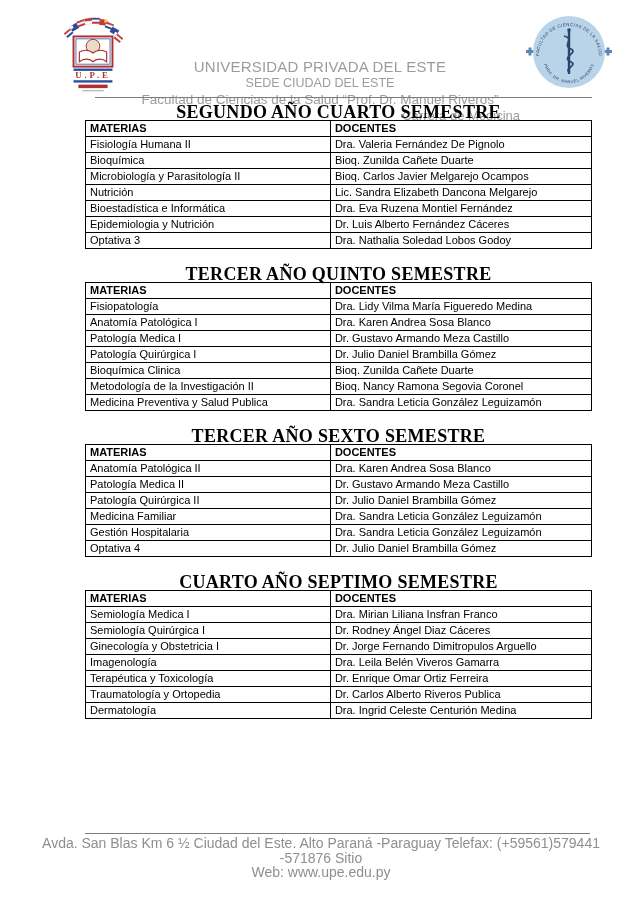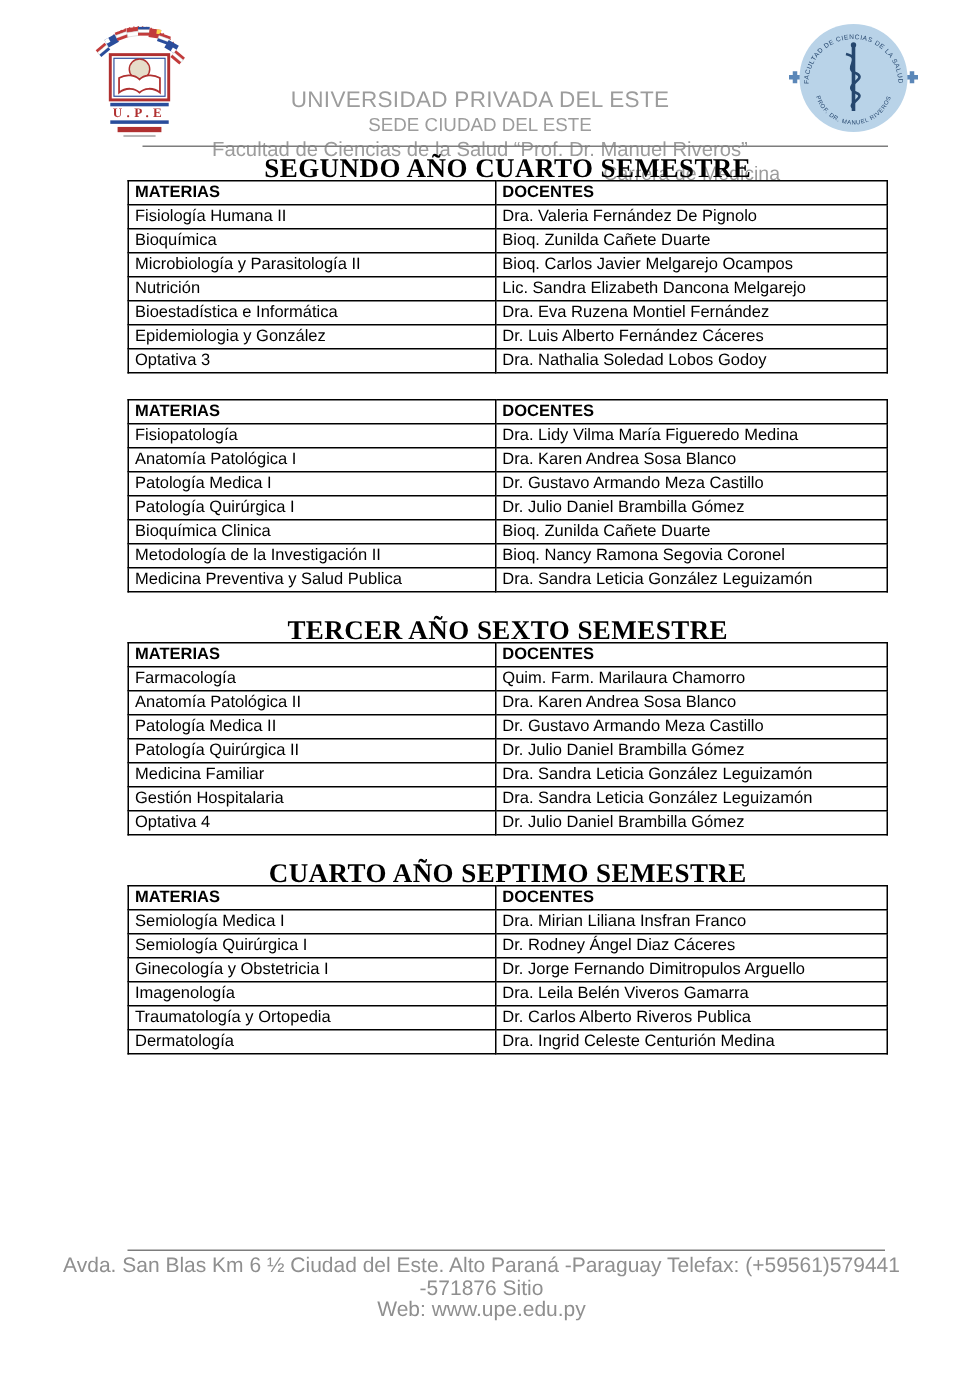--- a/index.html
+++ b/index.html
@@ -166,32 +166,33 @@
             </tr>
           <tr>
               <td>Nutrición</td>
               <td>Lic. Sandra Elizabeth Dancona Melgarejo</td>
             </tr>
           <tr>
               <td>Bioestadística e Informática</td>
               <td>Dra. Eva Ruzena Montiel Fernández</td>
             </tr>
           <tr>
-              <td>Epidemiologia y González</td>
+              <td>Epidemiologia y Nutrición</td>
               <td>Dr. Luis Alberto Fernández Cáceres</td>
             </tr>
           <tr>
               <td>Optativa 3</td>
               <td>Dra. Nathalia Soledad Lobos Godoy</td>
             </tr>
         </tbody>
       </table>
     </section>
 
     <section class="section">
+      <h2 class="section-title">TERCER AÑO QUINTO SEMESTRE</h2>
       <table class="courses">
         <colgroup>
             <col class="c1">
             <col class="c2">
           </colgroup>
         <thead>
           <tr>
             <th>MATERIAS</th>
             <th>DOCENTES</th>
           </tr>
@@ -237,24 +238,20 @@
             <col class="c2">
           </colgroup>
         <thead>
           <tr>
             <th>MATERIAS</th>
             <th>DOCENTES</th>
           </tr>
         </thead>
         <tbody>
           <tr>
-              <td>Farmacología</td>
-              <td>Quim. Farm. Marilaura Chamorro</td>
-            </tr>
-          <tr>
               <td>Anatomía Patológica II</td>
               <td>Dra. Karen Andrea Sosa Blanco</td>
             </tr>
           <tr>
               <td>Patología Medica II</td>
               <td>Dr. Gustavo Armando Meza Castillo</td>
             </tr>
           <tr>
               <td>Patología Quirúrgica II</td>
               <td>Dr. Julio Daniel Brambilla Gómez</td>
@@ -299,20 +296,24 @@
             </tr>
           <tr>
               <td>Ginecología y Obstetricia I</td>
               <td>Dr. Jorge Fernando Dimitropulos Arguello</td>
             </tr>
           <tr>
               <td>Imagenología</td>
               <td>Dra. Leila Belén Viveros Gamarra</td>
             </tr>
           <tr>
+              <td>Terapéutica y Toxicología</td>
+              <td>Dr. Enrique Omar Ortiz Ferreira</td>
+            </tr>
+          <tr>
               <td>Traumatología y Ortopedia</td>
               <td>Dr. Carlos Alberto Riveros Publica</td>
             </tr>
           <tr>
               <td>Dermatología</td>
               <td>Dra. Ingrid Celeste Centurión Medina</td>
             </tr>
         </tbody>
       </table>
     </section>

